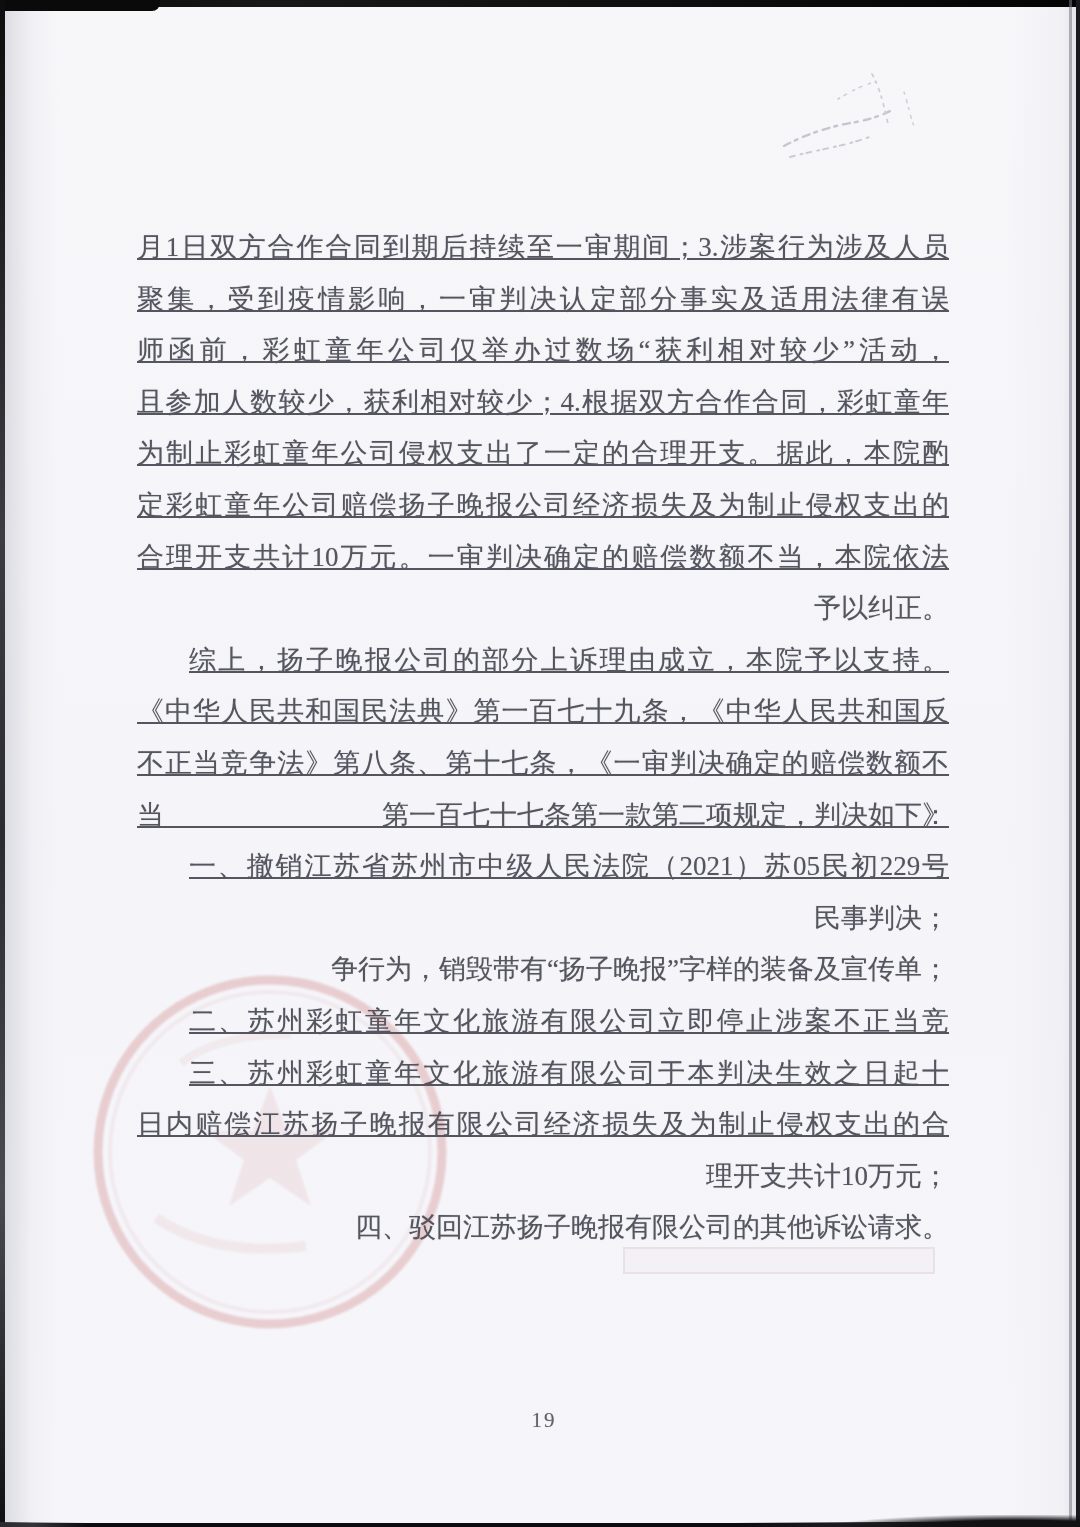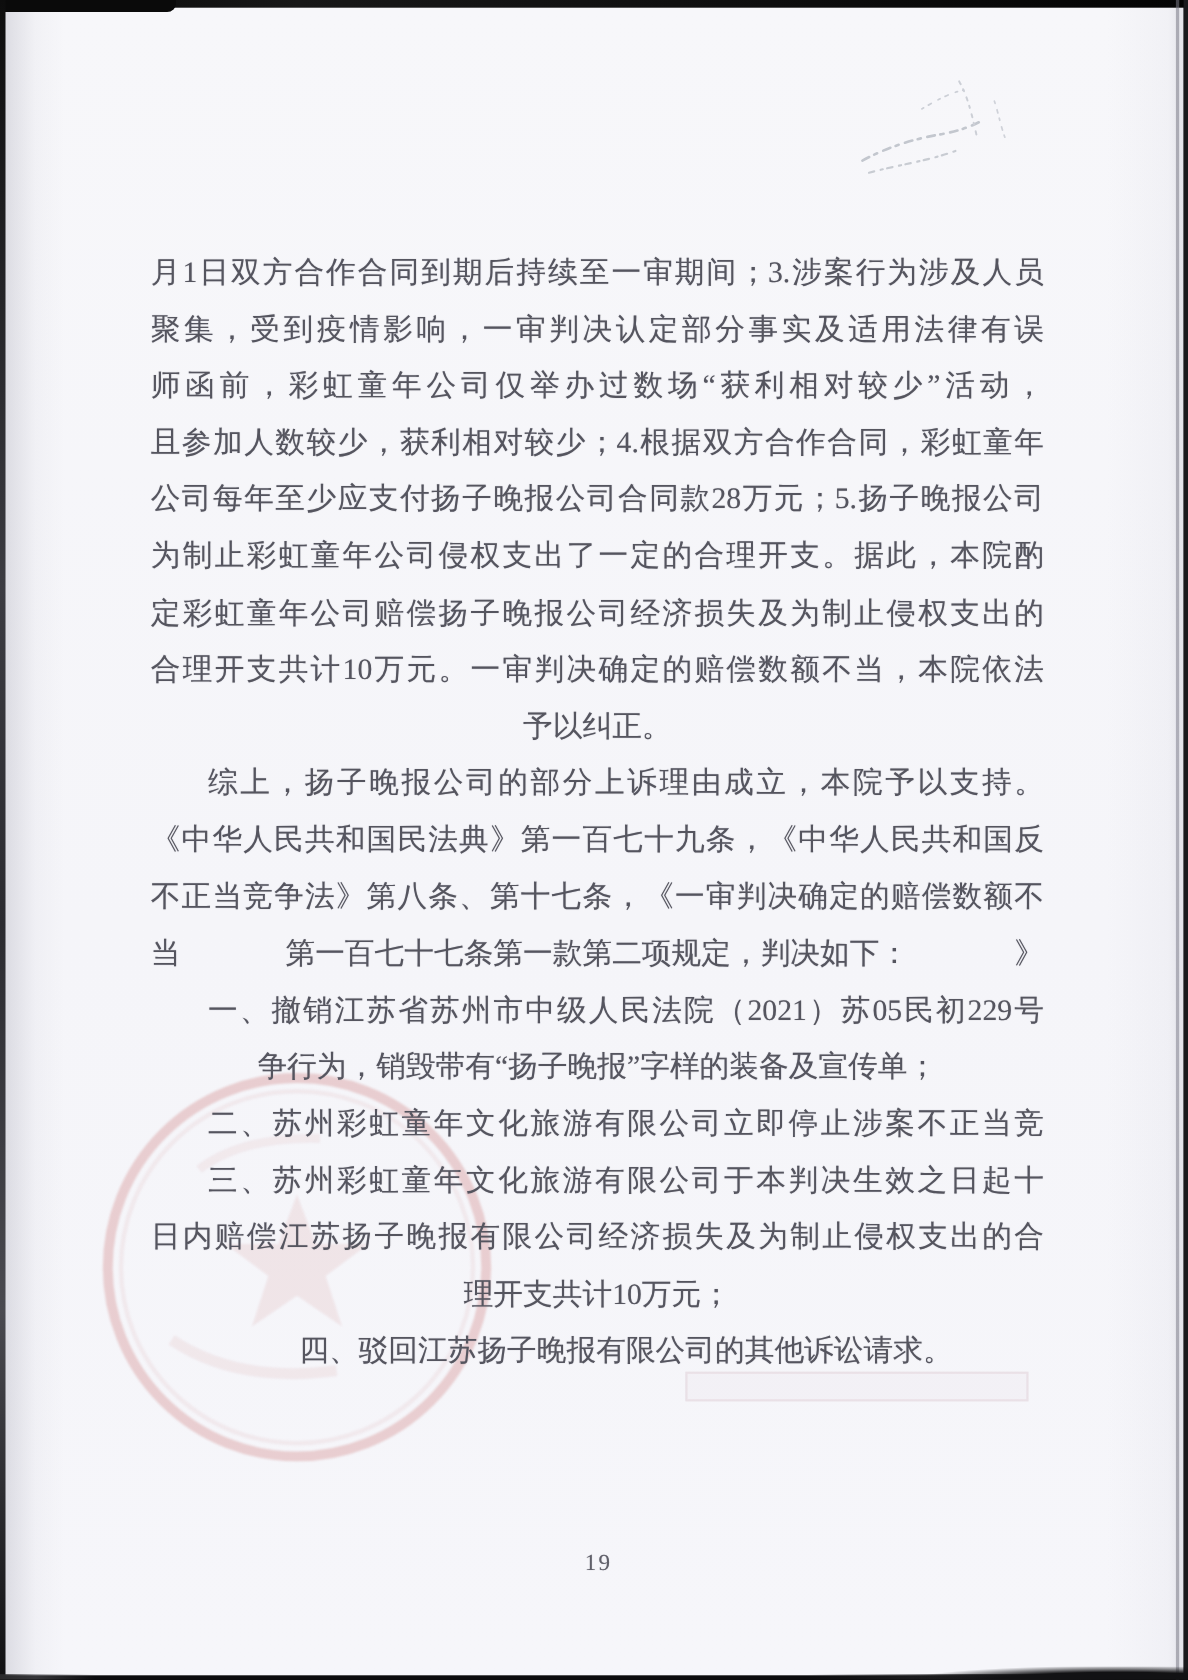--- a/index.html
+++ b/index.html
@@ -32,22 +32,22 @@
   .edge-bottom { bottom: 0; left: 0; width: 100%; height: 5px;
     background: linear-gradient(90deg, #2a2a2c 0%, rgba(80,80,85,0.6) 3%, rgba(0,0,0,0) 8%, rgba(0,0,0,0) 68%, #232325 82%, #0a0a0a 100%); }
   .corner-blob { bottom: 0; right: 0; width: 250px; height: 12px;
     background: radial-gradient(ellipse at 75% 120%, #121214 45%, rgba(18,18,20,0) 75%); }
   
   .doc-text {
     position: absolute; left: 133px; top: 216px; width: 812px;
     font-size: 27px; color: #55555f;
     text-shadow: 0 0 1px rgba(95,95,108,0.45);
   }
-  .line { height: 51.6px; line-height: 51.6px; text-align: center; }
-  .line.j { text-align: justify; text-align-last: justify; text-justify: inter-character; }
+  .line { height: 51.6px; line-height: 51.6px; text-align: right; }
+  .line.j { text-align: justify; text-align-last: justify; text-justify: inter-character; text-decoration: underline; }
   .line.ind { padding-left: 52px; }
   
   .page-num {
     position: absolute; top: 1402px; left: 0; width: 1080px;
     text-align: center; font-size: 21px; letter-spacing: 2px; color: #60606a;
     text-shadow: 0 0 1px rgba(100,100,110,0.4);
   }
   
   .seal { position: absolute; left: 82px; top: 962px; width: 368px; height: 368px;
     filter: blur(1.2px); pointer-events: none; }
@@ -81,30 +81,30 @@
     <path d="M96,20 C104,34 108,52 112,70" fill="none" stroke="#aab0ba" stroke-width="1.8" stroke-dasharray="3 5 2 6" stroke-linecap="round"></path>
     <path d="M62,45 C74,38 88,30 100,28" fill="none" stroke="#aab0ba" stroke-width="1.6" stroke-dasharray="2 5 3 7" stroke-linecap="round"></path>
     <path d="M128,38 C132,50 134,62 138,72" fill="none" stroke="#b0b5bf" stroke-width="1.6" stroke-dasharray="2 6 3 5" stroke-linecap="round"></path>
   </svg>
 
   <div class="doc-text">
     <div class="line j">月1日双方合作合同到期后持续至一审期间；3.涉案行为涉及人员</div>
     <div class="line j">聚集，受到疫情影响，一审判决认定部分事实及适用法律有误</div>
     <div class="line j">师函前，彩虹童年公司仅举办过数场“获利相对较少”活动，</div>
     <div class="line j">且参加人数较少，获利相对较少；4.根据双方合作合同，彩虹童年</div>
-    <div class="line j">公司每年至少应支付扬子晚报公司合同款28万元；5.扬子晚报公司</div>
     <div class="line j">为制止彩虹童年公司侵权支出了一定的合理开支。据此，本院酌</div>
     <div class="line j">定彩虹童年公司赔偿扬子晚报公司经济损失及为制止侵权支出的</div>
     <div class="line j">合理开支共计10万元。一审判决确定的赔偿数额不当，本院依法</div>
     <div class="line">予以纠正。</div>
     <div class="line j ind">综上，扬子晚报公司的部分上诉理由成立，本院予以支持。</div>
     <div class="line j">《中华人民共和国民法典》第一百七十九条，《中华人民共和国反</div>
     <div class="line j">不正当竞争法》第八条、第十七条，《一审判决确定的赔偿数额不当》</div>
     <div class="line">第一百七十七条第一款第二项规定，判决如下：</div>
     <div class="line j ind">一、撤销江苏省苏州市中级人民法院（2021）苏05民初229号</div>
+    <div class="line">民事判决；</div>
     <div class="line">争行为，销毁带有“扬子晚报”字样的装备及宣传单；</div>
     <div class="line j ind">二、苏州彩虹童年文化旅游有限公司立即停止涉案不正当竞</div>
     <div class="line j ind">三、苏州彩虹童年文化旅游有限公司于本判决生效之日起十</div>
     <div class="line j">日内赔偿江苏扬子晚报有限公司经济损失及为制止侵权支出的合</div>
     <div class="line">理开支共计10万元；</div>
     <div class="line ind">四、驳回江苏扬子晚报有限公司的其他诉讼请求。</div>
   </div>
 
   <div class="page-num">19</div>
 </div>

